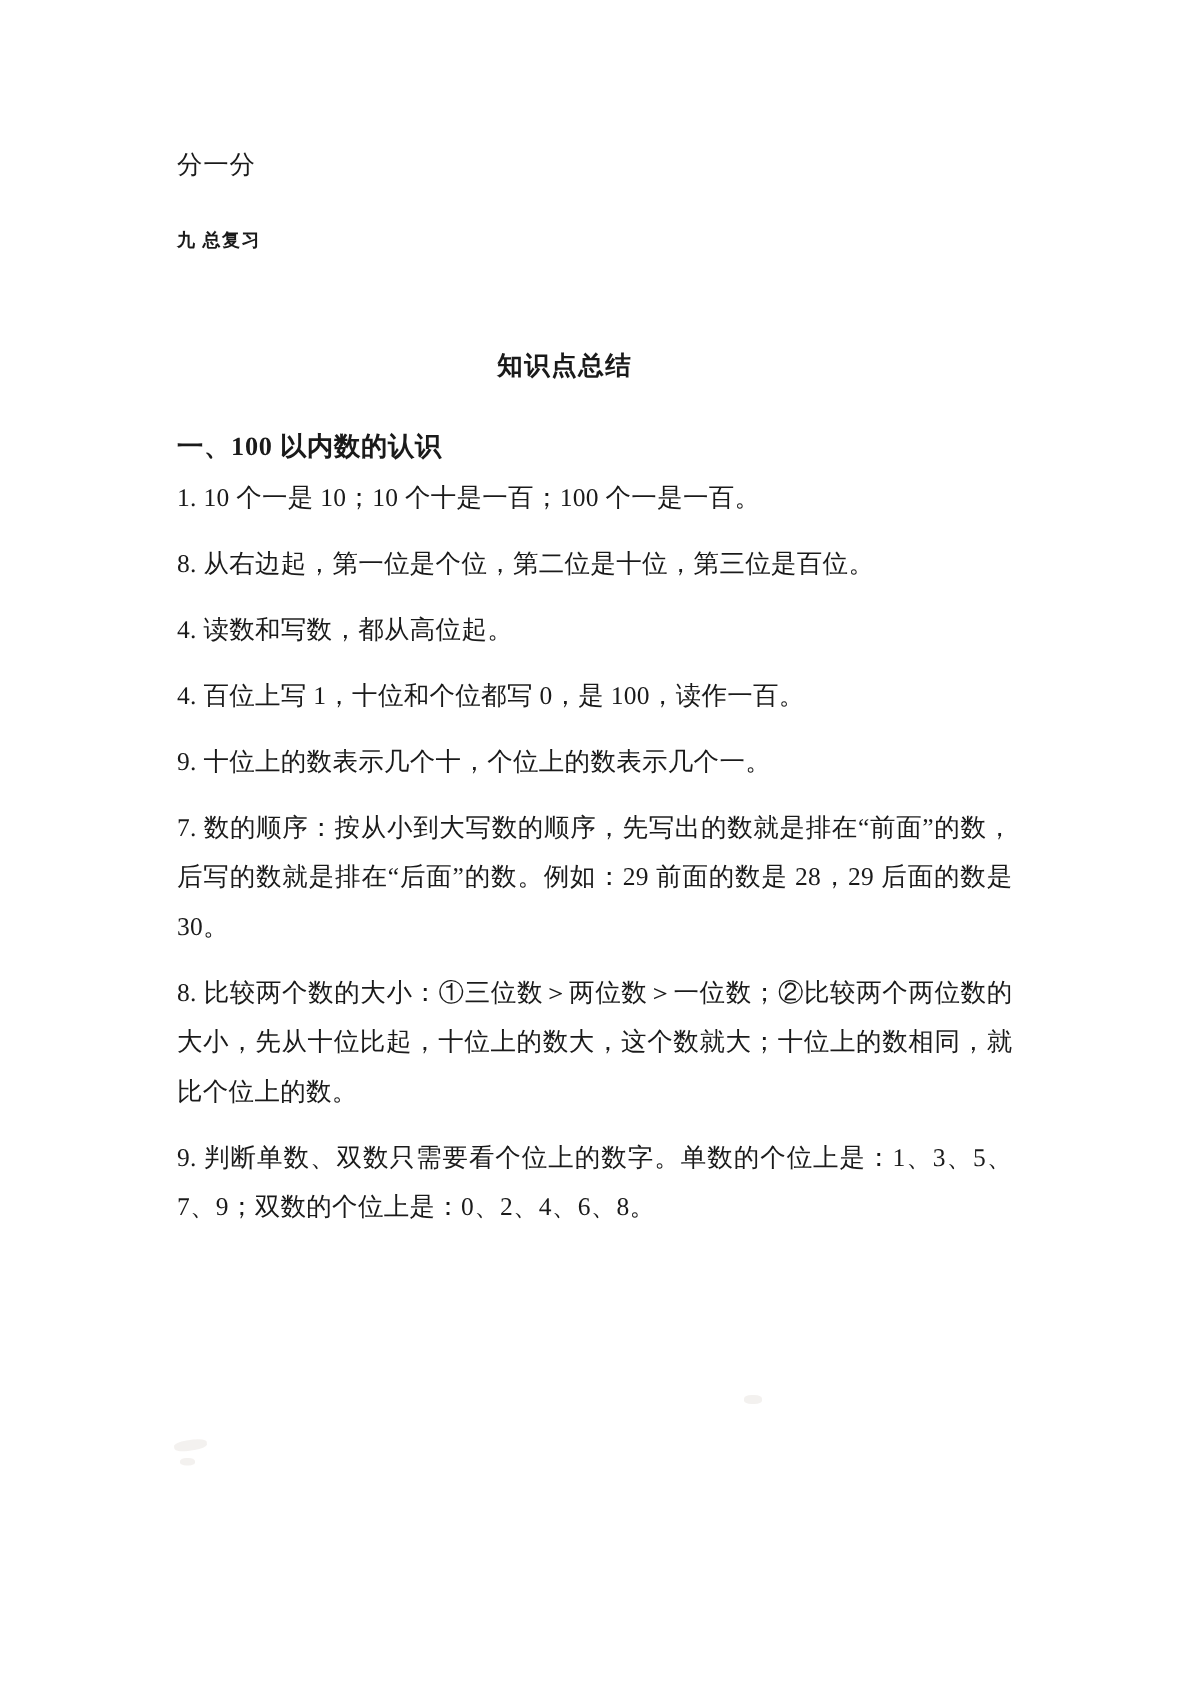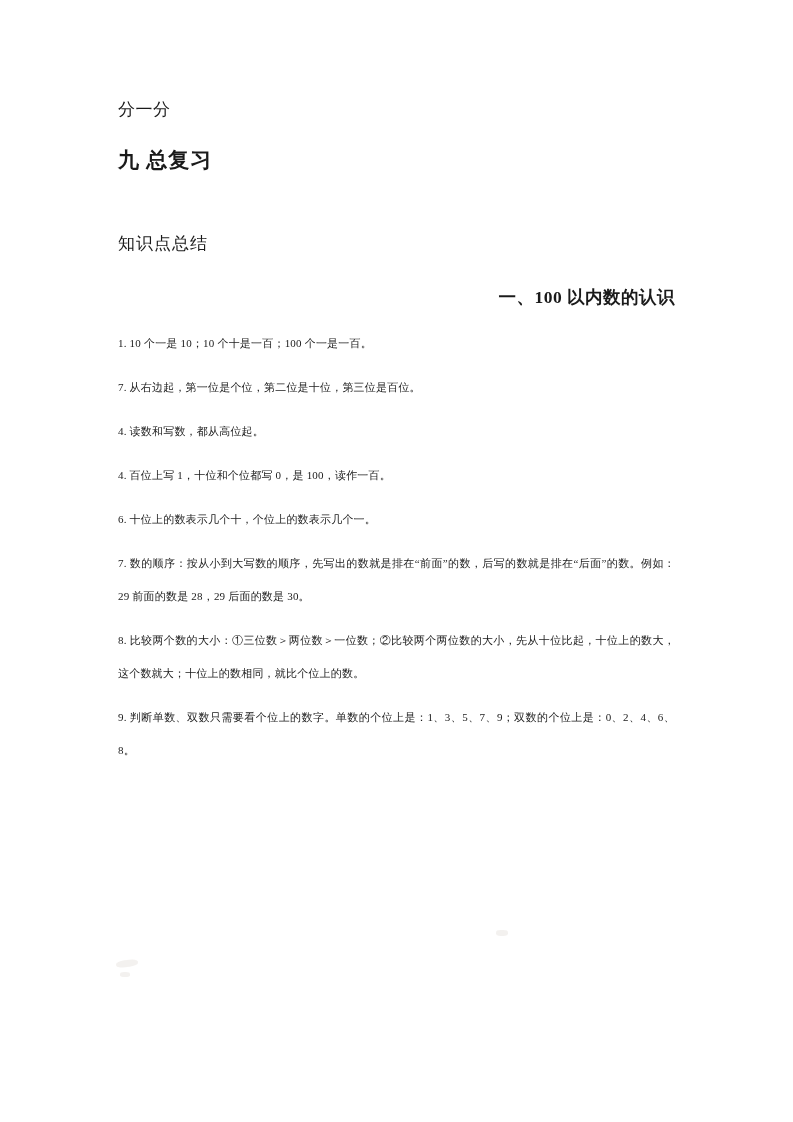--- a/index.html
+++ b/index.html
@@ -24,43 +24,42 @@
     box-sizing: border-box;
     padding: 96px 118px 64px 118px;
   }
   .line-top {
     font-size: 17px;
     line-height: 28px;
     margin: 0 0 22px 0;
     letter-spacing: 0.5px;
   }
   .chapter {
-    font-size: 21px;
+    font-size: 12px;
     font-weight: bold;
     line-height: 28px;
     margin: 0 0 58px 0;
     letter-spacing: 1px;
   }
   .doc-title {
     font-size: 17px;
-    font-weight: normal;
-    text-align: left;
+    font-weight: bold;
+    text-align: center;
     letter-spacing: 1px;
     margin: 0 0 30px 0;
     padding-right: 40px;
   }
   .section-title {
     font-size: 17.5px;
     font-weight: bold;
     letter-spacing: 0.5px;
-    margin: 0 0 18px 0;
-    text-align: right;
+    margin: 0 0 6px 0;
   }
   .para {
-    font-size: 11px;
+    font-size: 17px;
     line-height: 33px;
     margin: 0 0 11px 0;
     text-align: justify;
     letter-spacing: 0.2px;
   }
   .smudge {
     position: absolute;
     background: #e9e6e2;
     opacity: 0.55;
     border-radius: 40%;
@@ -76,24 +75,24 @@
 
   <p class="line-top">分一分</p>
 
   <p class="chapter">九  总复习</p>
 
   <h1 class="doc-title">知识点总结</h1>
 
   <h2 class="section-title">一、100 以内数的认识</h2>
 
   <p class="para">1. 10 个一是 10；10 个十是一百；100 个一是一百。</p>
-  <p class="para">7. 从右边起，第一位是个位，第二位是十位，第三位是百位。</p>
+  <p class="para">8. 从右边起，第一位是个位，第二位是十位，第三位是百位。</p>
   <p class="para">4. 读数和写数，都从高位起。</p>
   <p class="para">4. 百位上写 1，十位和个位都写 0，是 100，读作一百。</p>
-  <p class="para">6. 十位上的数表示几个十，个位上的数表示几个一。</p>
+  <p class="para">9. 十位上的数表示几个十，个位上的数表示几个一。</p>
   <p class="para">7. 数的顺序：按从小到大写数的顺序，先写出的数就是排在“前面”的数，后写的数就是排在“后面”的数。例如：29 前面的数是 28，29 后面的数是 30。</p>
   <p class="para">8. 比较两个数的大小：①三位数＞两位数＞一位数；②比较两个两位数的大小，先从十位比起，十位上的数大，这个数就大；十位上的数相同，就比个位上的数。</p>
   <p class="para">9. 判断单数、双数只需要看个位上的数字。单数的个位上是：1、3、5、7、9；双数的个位上是：0、2、4、6、8。</p>
 
   <span class="smudge a"></span>
   <span class="smudge b"></span>
   <span class="smudge c"></span>
 
 </div>
 

